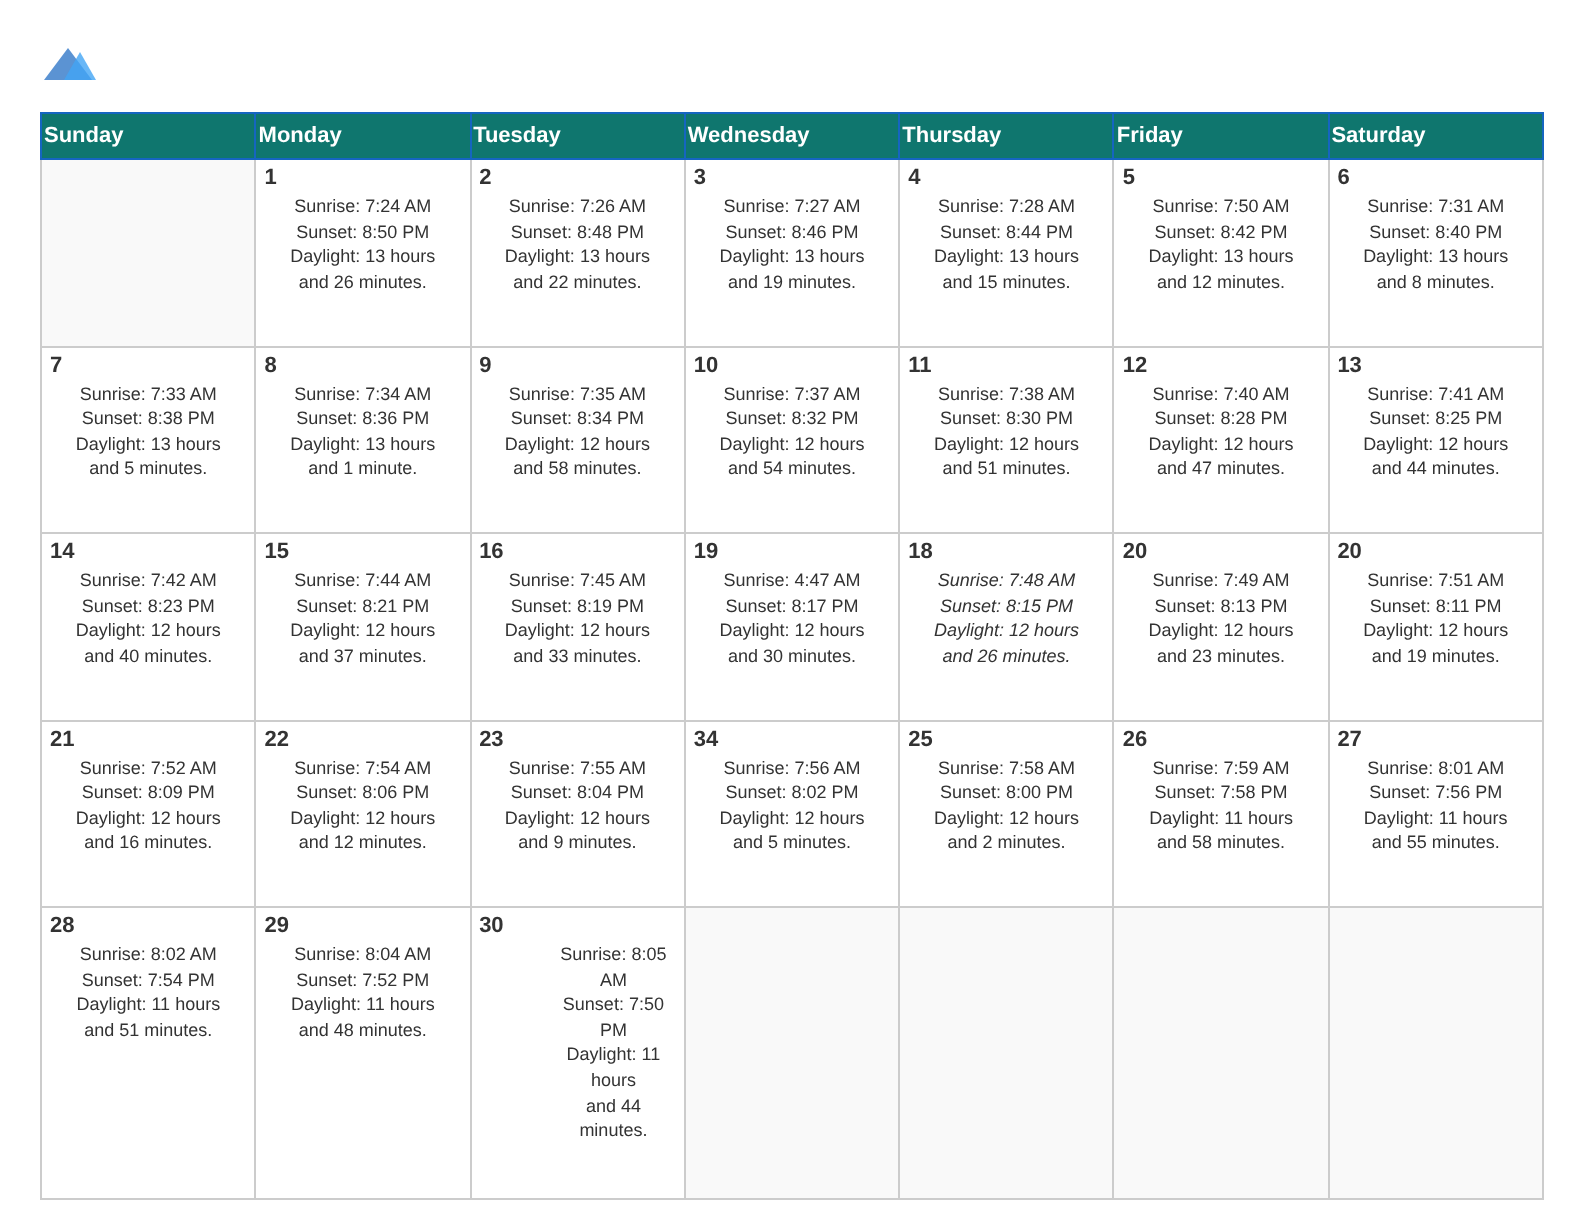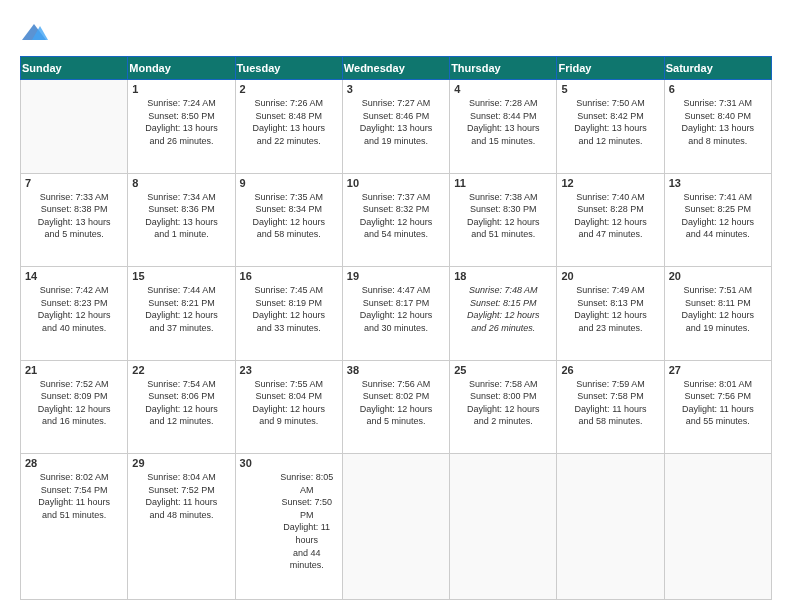--- a/index.html
+++ b/index.html
@@ -301,21 +301,21 @@
 and 12 minutes.</div>
           </td>
           <td>
             <span class="day-num">23</span>
             <div class="day-info" style="white-space: pre-line;">Sunrise: 7:55 AM
 Sunset: 8:04 PM
 Daylight: 12 hours
 and 9 minutes.</div>
           </td>
           <td>
-            <span class="day-num">38</span>
+            <span class="day-num">34</span>
             <div class="day-info" style="white-space: pre-line;">Sunrise: 7:56 AM
 Sunset: 8:02 PM
 Daylight: 12 hours
 and 5 minutes.</div>
           </td>
           <td>
             <span class="day-num">25</span>
             <div class="day-info" style="white-space: pre-line;">Sunrise: 7:58 AM
 Sunset: 8:00 PM
 Daylight: 12 hours

